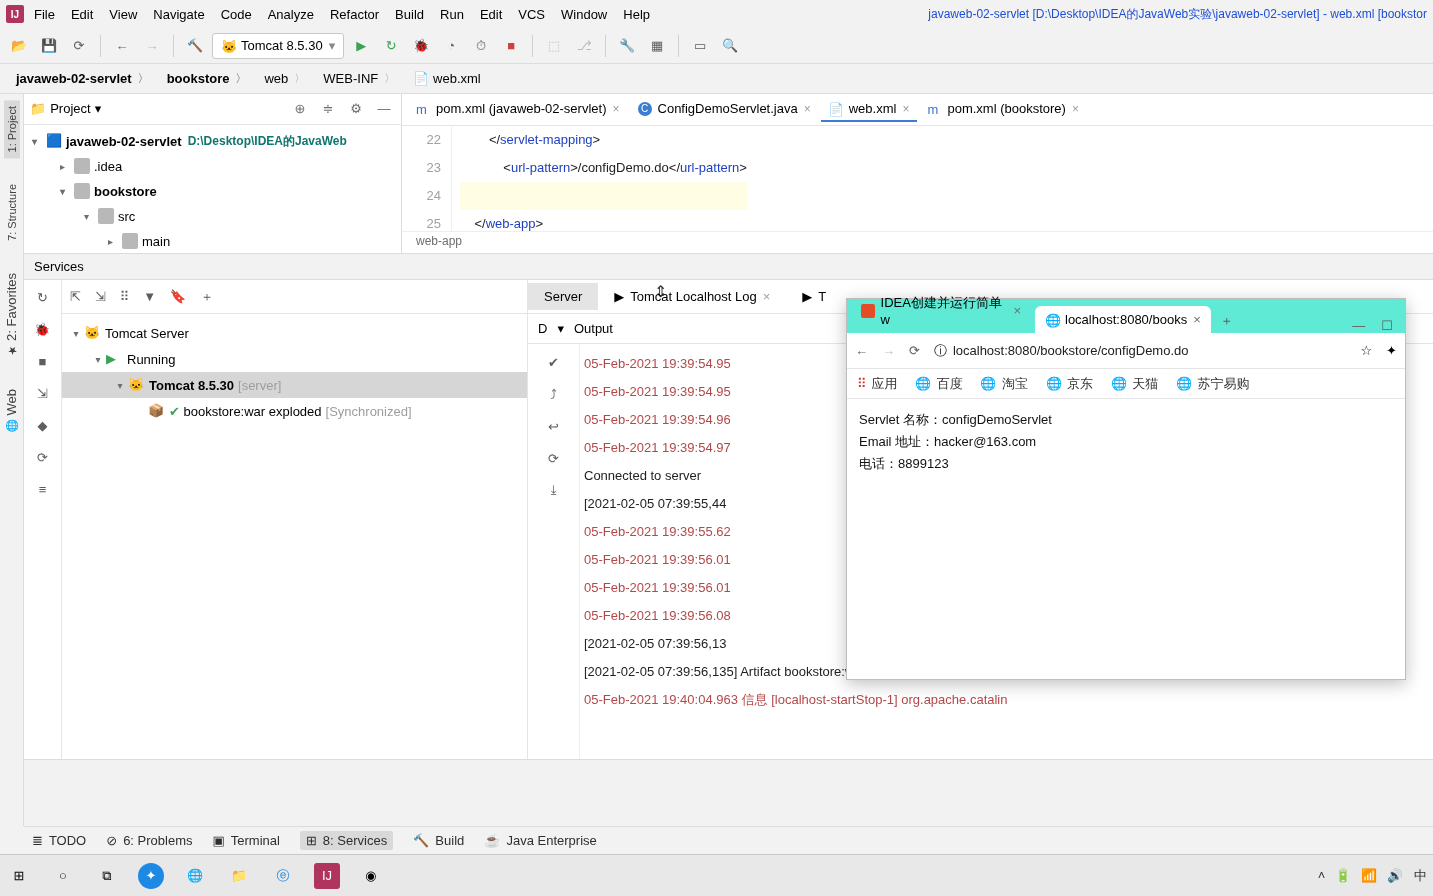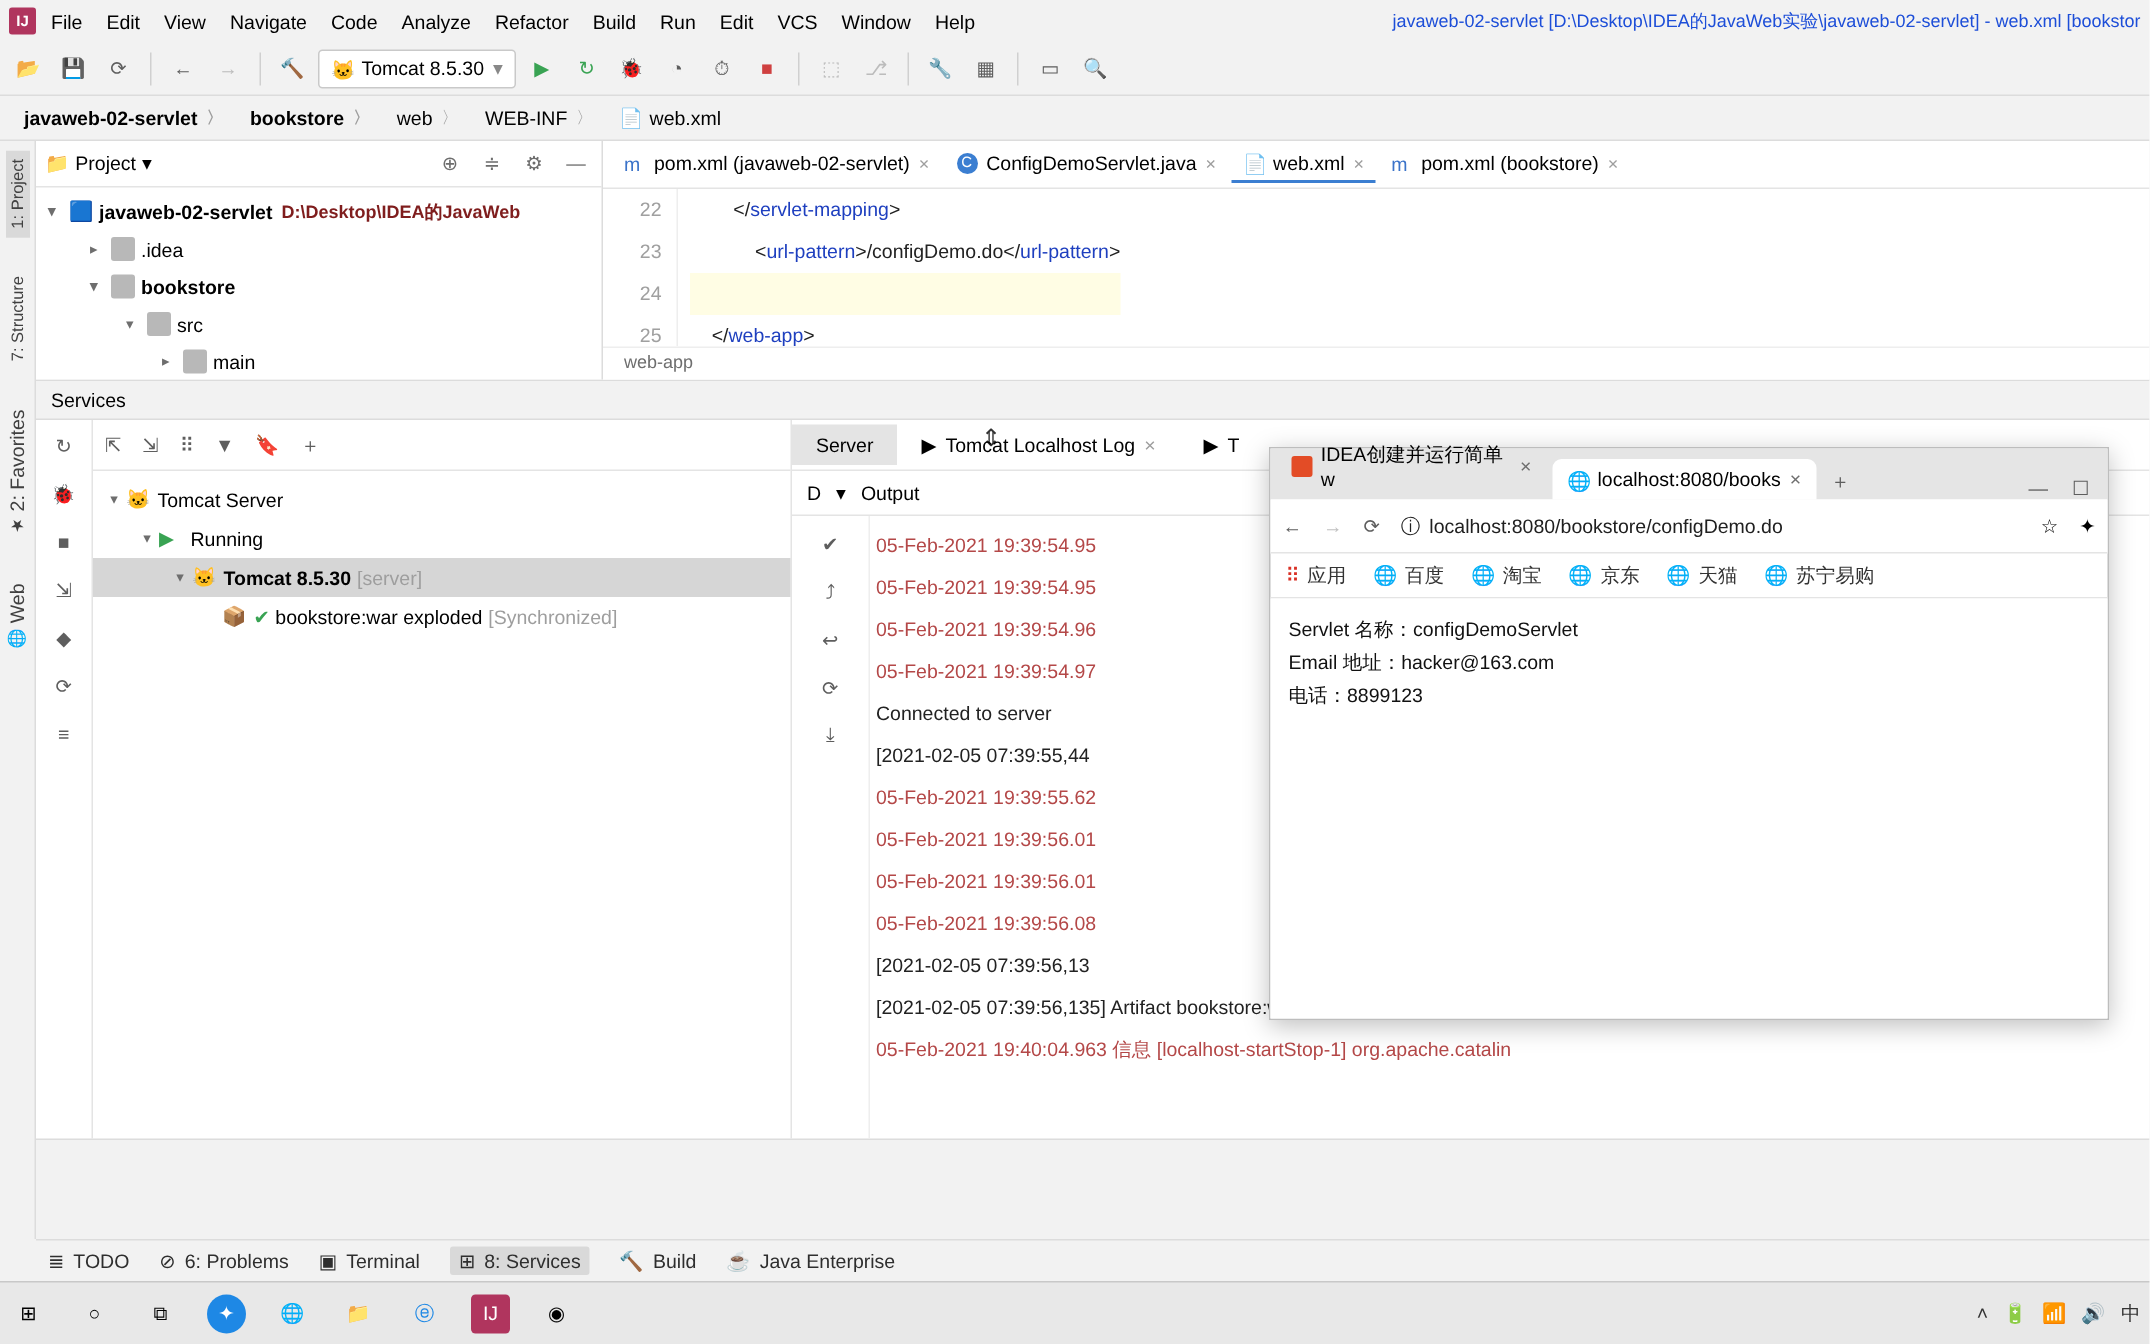--- a/index.html
+++ b/index.html
@@ -24,21 +24,21 @@
 .projectpanel { margin-left:24px; width:378px; background:#fff; border-right:1px solid #dcdcdc; display:flex;flex-direction:column;}
 .pphead { display:flex;align-items:center;height:32px;border-bottom:1px solid #e4e4e4;padding:0 6px;gap:6px;}
 .pphead .lbl{font-weight:normal;display:flex;align-items:center;gap:4px;}
 .pphead .spacer{flex:1;}
 .pphead .hicon{width:22px;height:22px;display:flex;align-items:center;justify-content:center;color:#6e6e6e;cursor:pointer;}
 .tree { padding:4px 0; overflow:hidden;}
 .trow { display:flex;align-items:center;height:25px;padding-left:8px;cursor:pointer;white-space:nowrap;}
 .trow .arr{width:14px;color:#6e6e6e;font-size:10px;}
 .trow .ficon{width:16px;height:16px;margin-right:4px;}
 .folder{background:#b8b8b8;}
-.trow .hint{color:#7f1d1d;margin-left:6px;font-size:12px;}
+.trow .hint{color:#0f766e;margin-left:6px;font-size:12px;}
 .trow.bold{font-weight:bold;}
 .editor { flex:1; background:#fff; display:flex;flex-direction:column;}
 .edtabs { display:flex;align-items:center;height:32px;border-bottom:1px solid #e4e4e4;padding-left:6px;gap:2px;}
 .edtab { display:flex;align-items:center;gap:6px;padding:4px 8px;cursor:pointer;border-bottom:2px solid transparent;}
 .edtab.active{border-bottom:2px solid #3b7ed1;}
 .edtab .x{color:#9e9e9e;font-size:12px;}
 .edtab .ficon{width:14px;height:14px;}
 .edbody { display:flex; flex:1; font-family:Consolas,monospace; font-size:16px; overflow:hidden;}
 .gut { width:50px; text-align:right; padding-right:10px; color:#a0a0a0; background:#fff; border-right:1px solid #eee;}
 .gut div{height:28px;line-height:28px;}
@@ -77,21 +77,21 @@
 .bbitem{display:flex;align-items:center;gap:6px;cursor:pointer;color:#2e2e2e;}
 .bbitem.active{background:#d9d9d9;padding:2px 6px;border-radius:2px;}
 .statusbar{position:absolute;left:0;right:0;bottom:14px;height:28px;background:#f2f2f2;border-top:1px solid #dcdcdc;display:flex;align-items:center;padding:0 8px;}
 .statusbar .msg{flex:1;}
 .statusbar .rt{display:flex;gap:14px;color:#5e5e5e;}
 .taskbar{position:absolute;left:0;right:0;bottom:0;height:42px;background:#e8e8e8;border-top:1px solid #c8c8c8;display:flex;align-items:center;padding:0 6px;gap:18px;}
 .taskbar .tk{width:26px;height:26px;border-radius:3px;display:flex;align-items:center;justify-content:center;cursor:pointer;}
 .taskbar .right{margin-left:auto;display:flex;gap:10px;color:#333;font-size:12px;align-items:center;}
 
 .browser{position:absolute;top:298px;left:846px;width:560px;height:382px;background:#fff;border:1px solid #bdbdbd;box-shadow:0 4px 16px rgba(0,0,0,0.25);display:flex;flex-direction:column;}
-.brtabs{height:34px;background:#e5e5e5;display:flex;align-items:end;padding:4px 4px 0 4px;gap:4px;}
+.brtabs{height:34px;background:#5eead4;display:flex;align-items:end;padding:4px 4px 0 4px;gap:4px;}
 .brtab{display:flex;align-items:center;gap:6px;padding:6px 10px;border-radius:6px 6px 0 0;cursor:pointer;max-width:180px;font-size:12px;}
 .brtab.active{background:#fff;}
 .brtab .fav{width:14px;height:14px;border-radius:2px;}
 .brtab .x{color:#6e6e6e;}
 .brnew{width:24px;height:24px;display:flex;align-items:center;justify-content:center;color:#5e5e5e;cursor:pointer;}
 .brwin{margin-left:auto;display:flex;gap:16px;padding-right:8px;color:#5e5e5e;}
 .braddr{height:36px;background:#fff;border-bottom:1px solid #e4e4e4;display:flex;align-items:center;padding:0 8px;gap:14px;}
 .braddr .nav{color:#5e5e5e;cursor:pointer;}
 .brurl{flex:1;display:flex;align-items:center;gap:6px;color:#202020;font-size:13px;}
 .brbm{height:30px;border-bottom:1px solid #e4e4e4;display:flex;align-items:center;padding:0 10px;gap:18px;font-size:12px;}

